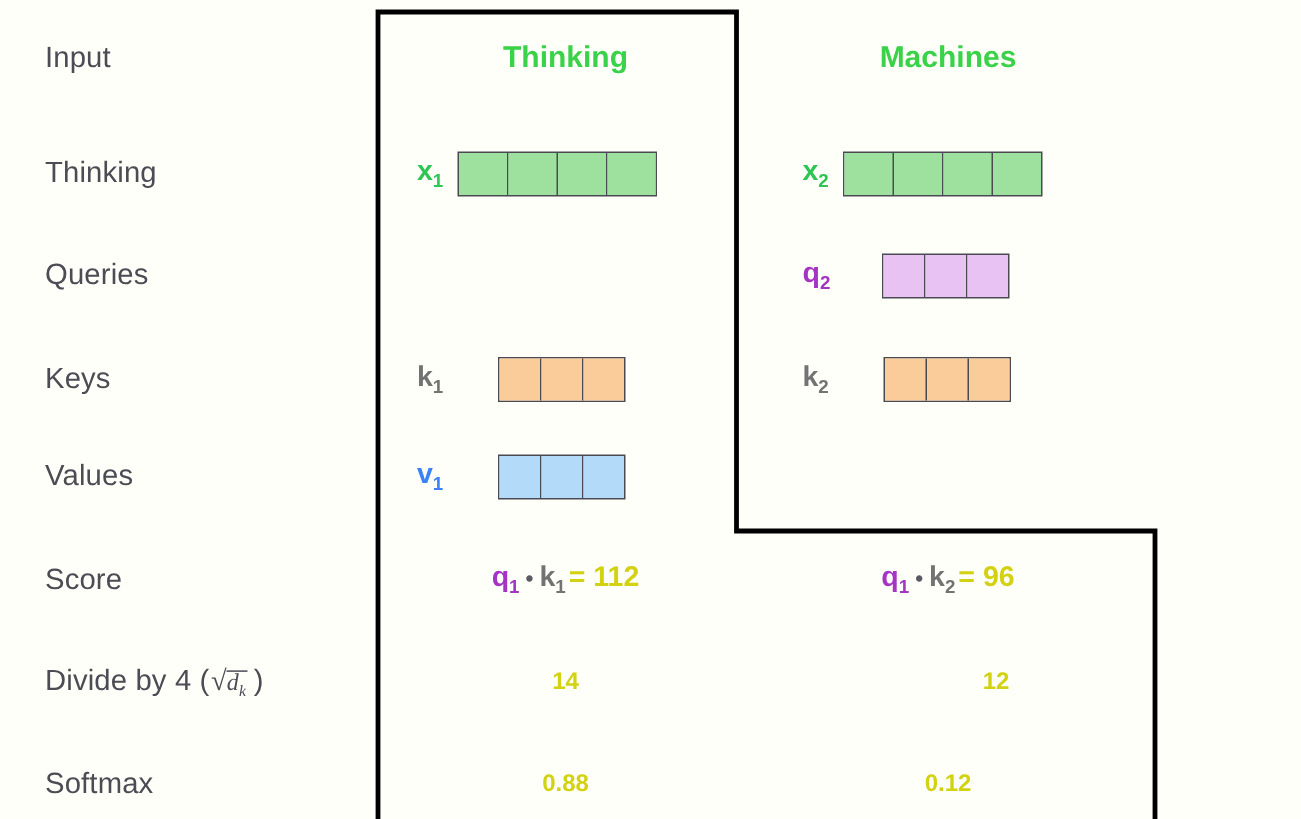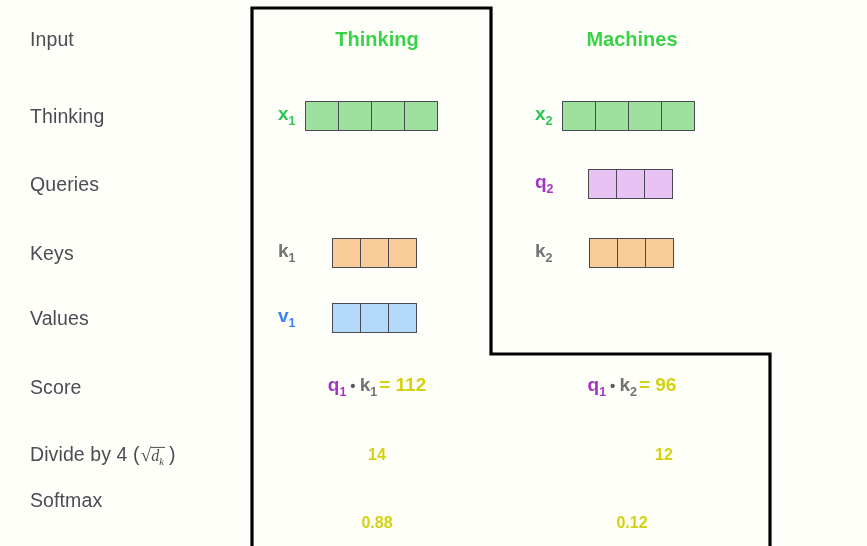--- a/index.html
+++ b/index.html
@@ -145,21 +145,21 @@
   <div class="row-label" style="top:116px;">Thinking</div>
   <div class="row-label" style="top:184px;">Queries</div>
   <div class="row-label" style="top:253px;">Keys</div>
   <div class="row-label" style="top:318px;">Values</div>
   <div class="row-label" style="top:387px;">Score</div>
 
   <div class="row-label" style="top:455px;">
     <span>Divide by 4 (</span><span class="sqrt-wrap"><span class="sqrt-sign">√</span><span class="radicand"><span>d</span><sub>k</sub></span></span><span>)</span>
   </div>
 
-  <div class="row-label" style="top:500px;">Softmax</div>
+  <div class="row-label" style="top:523px;">Softmax</div>
 
   <div class="col-header" style="left:377px; top:39px;">Thinking</div>
   <div class="col-header" style="left:632px; top:39px;">Machines</div>
 
   <div class="vec-group" style="left:278px; top:116px;">
     <span class="vec-tag tag-x">
       <span>x</span><sub>1</sub>
     </span>
     <span class="vec-cells" style="margin-left:9px;">
       <span class="cell" style="width:32px;height:28px;background:#9ee09e;"></span>

